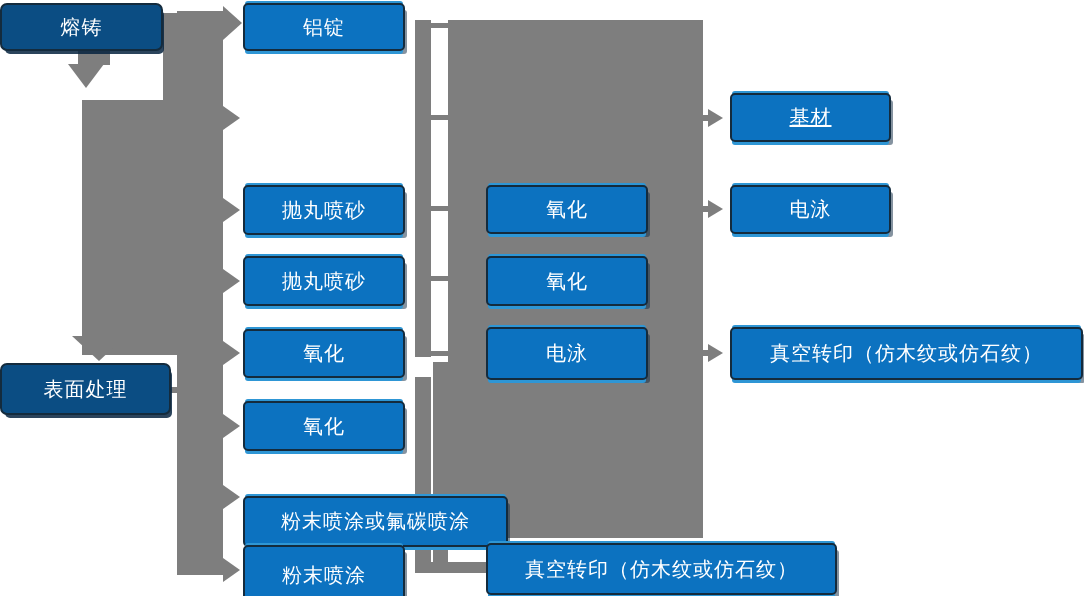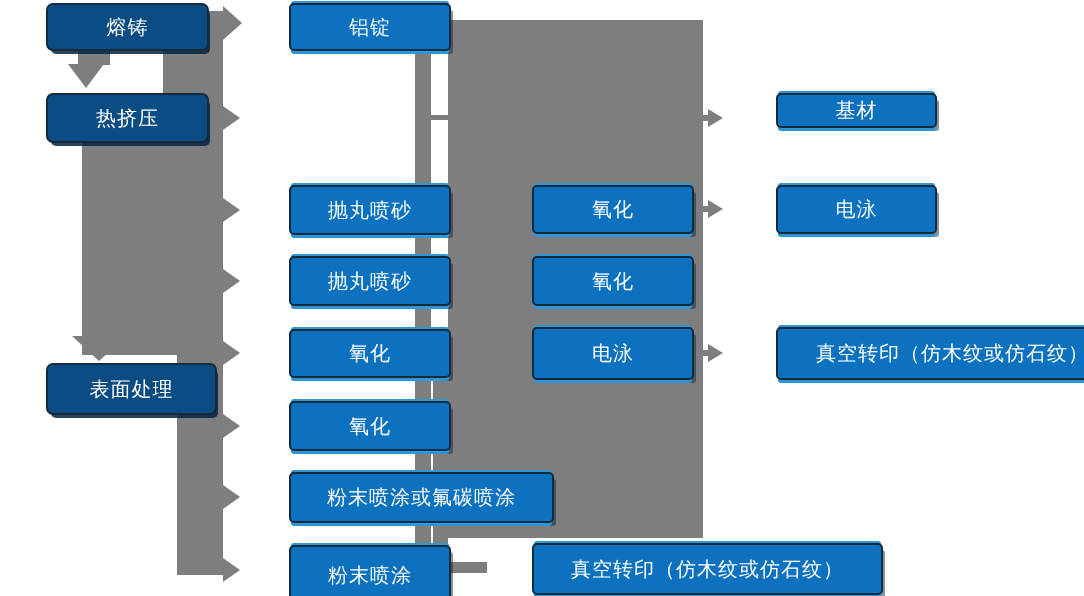--- a/index.html
+++ b/index.html
@@ -21,21 +21,20 @@
   .tri{position:absolute;width:0;height:0;}
   .tri.right{border-top:12px solid transparent;border-bottom:12px solid transparent;border-left:17px solid var(--connector-gray);}
   .tri.down{border-left:18px solid transparent;border-right:18px solid transparent;border-top:25px solid var(--connector-gray);}
   .node{
     position:absolute;box-sizing:border-box;
     display:flex;align-items:center;justify-content:center;
     background:var(--box-blue);color:var(--text-white);
     border:2px solid var(--border-navy);border-radius:5px;
     font-size:20px;letter-spacing:1px;white-space:nowrap;
     box-shadow:0 -4px 0 -2px var(--highlight-blue),0 5px 0 -2px var(--highlight-blue),4px 5px 0 -2px rgba(12,40,66,.5);
-    margin-left:46px;
   }
   .node.dark{
     background:var(--box-dark-blue);
     box-shadow:3px 5px 0 -2px rgba(6,35,64,.85);
     border-radius:7px;
   }
 </style>
 </head>
 <body>
 
@@ -78,63 +77,60 @@
   <div class="gray" style="left:703px;top:115px;width:6px;height:6px;"></div>
   <div class="tri right" style="left:708px;top:109px;border-top-width:9px;border-bottom-width:9px;border-left-width:15px;"></div>
   <div class="gray" style="left:703px;top:206px;width:6px;height:6px;"></div>
   <div class="tri right" style="left:708px;top:200px;border-top-width:9px;border-bottom-width:9px;border-left-width:15px;"></div>
   <div class="gray" style="left:703px;top:350px;width:6px;height:6px;"></div>
   <div class="tri right" style="left:708px;top:344px;border-top-width:9px;border-bottom-width:9px;border-left-width:15px;"></div>
 
   <div class="node dark" style="left:0px;top:3px;width:163px;height:48px;">
       <span>熔铸</span>
     </div>
-  <div class="node dark" style="left:0px;top:93px;width:163px;height:50px;">
-      <span>热挤压</span>
-    </div>
   <div class="node dark" style="left:0px;top:363px;width:171px;height:52px;">
       <span>表面处理</span>
     </div>
 
   <div class="node" style="left:243px;top:3px;width:162px;height:48px;">
       <span>铝锭</span>
     </div>
   <div class="node" style="left:243px;top:185px;width:162px;height:50px;">
       <span>抛丸喷砂</span>
     </div>
   <div class="node" style="left:243px;top:256px;width:162px;height:50px;">
       <span>抛丸喷砂</span>
     </div>
   <div class="node" style="left:243px;top:329px;width:162px;height:49px;">
       <span>氧化</span>
     </div>
   <div class="node" style="left:243px;top:401px;width:162px;height:50px;">
       <span>氧化</span>
     </div>
-  <div class="node" style="left:243px;top:472px;width:265px;height:51px;">
+  <div class="node" style="left:243px;top:496px;width:265px;height:51px;">
       <span>粉末喷涂或氟碳喷涂</span>
     </div>
   <div class="node" style="left:243px;top:545px;width:162px;height:60px;">
       <span>粉末喷涂</span>
     </div>
 
   <div class="node" style="left:486px;top:185px;width:162px;height:49px;">
       <span>氧化</span>
     </div>
   <div class="node" style="left:486px;top:256px;width:162px;height:50px;">
       <span>氧化</span>
     </div>
   <div class="node" style="left:486px;top:327px;width:162px;height:53px;">
       <span>电泳</span>
     </div>
   <div class="node" style="left:486px;top:543px;width:351px;height:52px;">
       <span>真空转印（仿木纹或仿石纹）</span>
     </div>
 
-  <div class="node" style="left:730px;top:93px;width:161px;height:35px;">
+  <div class="node" style="left:730px;top:93px;width:161px;height:49px;text-decoration:underline;">
       <span>基材</span>
     </div>
   <div class="node" style="left:730px;top:185px;width:161px;height:49px;">
       <span>电泳</span>
     </div>
   <div class="node" style="left:730px;top:327px;width:353px;height:53px;">
       <span>真空转印（仿木纹或仿石纹）</span>
     </div>
 
 </div>

